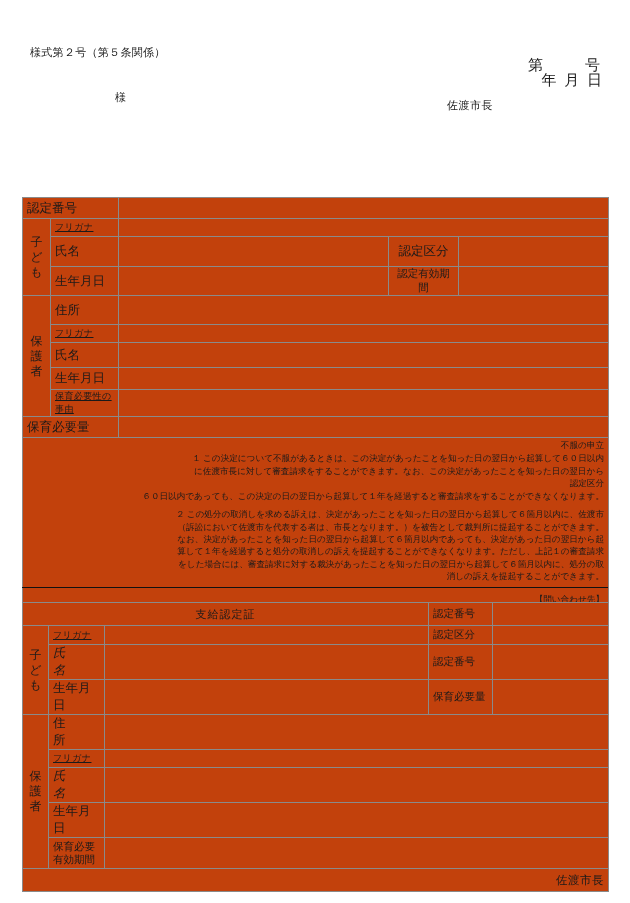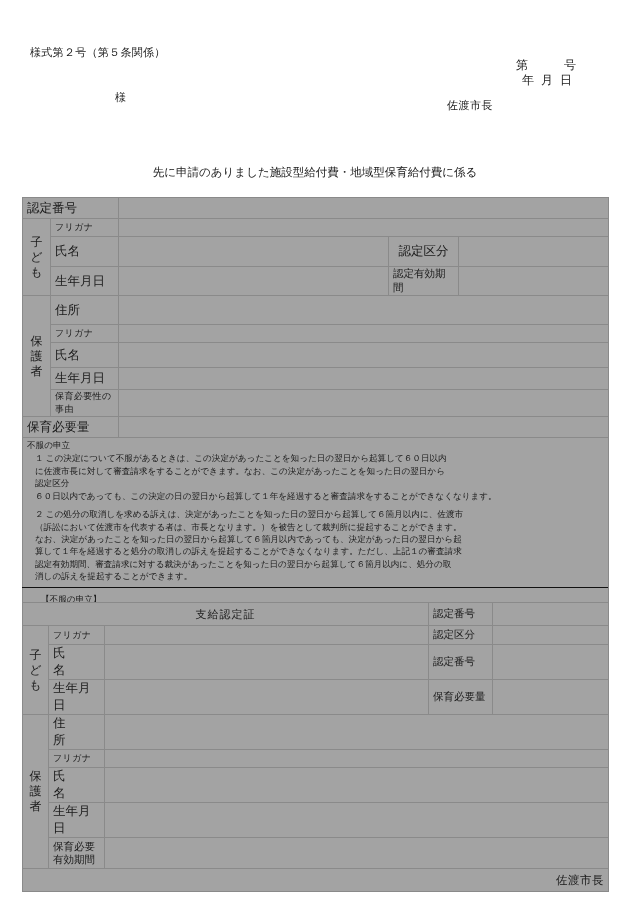--- a/index.html
+++ b/index.html
@@ -29,24 +29,24 @@
   .form-no {
     position: absolute;
     left: 30px;
     top: 45px;
     font-size: 11px;
     letter-spacing: 0.3px;
     white-space: nowrap;
   }
   .doc-number {
     position: absolute;
-    right: 50px;
+    right: 26px;
     top: 58px;
-    font-size: 12px;
-    text-align: center;
+    font-size: 15px;
+    text-align: right;
     line-height: 15px;
     white-space: nowrap;
   }
   .doc-number .num-line { letter-spacing: 4px; }
   .doc-number .date-line { letter-spacing: 2px; }
 
   .addressee {
     position: absolute;
     left: 115px;
     top: 90px;
@@ -88,24 +88,24 @@
   .tbl {
     position: absolute;
     border-collapse: collapse;
     table-layout: fixed;
     font-size: 11px;
   }
   .tbl td {
     border: 1px solid #8a8a8a;
     padding: 0 4px;
     vertical-align: middle;
-    background: #a3a3a3;
+    background: #c2410c;
   }
   .lbl { font-size: 12.5px; }
-  .lbl-sm { font-size: 9px; letter-spacing: 0.4px; }
+  .lbl-sm { font-size: 9px; letter-spacing: 0.4px; text-decoration: underline; }
   .lbl-md { font-size: 10.5px; }
   .vert-lbl {
     font-size: 12px;
     text-align: center;
     line-height: 15px;
     padding: 0;
     letter-spacing: 0;
   }
   .vert-lbl span { display: block; }
   .blank { background: #fff; }
@@ -115,21 +115,21 @@
 
   
   .appeal {
     font-size: 8.6px;
     line-height: 12.4px;
     padding: 4px 6px 6px 6px;
     vertical-align: top;
     text-align: left;
   }
   .appeal .ap-head { margin: 0 0 1px 0; }
-  .appeal p { margin: 0; }
+  .appeal p { margin: 0; text-align: right; }
   .appeal .ind { text-indent: 0; padding-left: 8px; }
   .appeal .ind2 { padding-left: 8px; }
   .appeal .gap { height: 6px; }
   .appeal .contact { padding-left: 14px; padding-top: 10px; }
 
   
   .cut-line {
     position: absolute;
     left: 22px;
     top: 587px;
@@ -138,21 +138,21 @@
     border-top: 1.6px solid #111;
   }
 
   
   #lower-table { left: 22px; top: 602px; width: 586px; }
   .cert-title {
     text-align: center;
     font-size: 11px;
     letter-spacing: 1px;
   }
-  .spaced { letter-spacing: 6px; }
+  .spaced { letter-spacing: 6px; font-style: italic; }
   .spaced-wide { letter-spacing: 14px; padding-left: 6px; }
   .sign-row {
     text-align: right;
     font-size: 11.5px;
     letter-spacing: 0.5px;
     padding-right: 12px;
   }
   .two-line { line-height: 13px; font-size: 10.5px; }
   .two-line span { display: block; }
 </style>
@@ -167,21 +167,20 @@
     <div class="num-line">第　　号</div>
     <div class="date-line">年 月 日</div>
   </div>
 
   <div class="addressee">様</div>
 
   <div class="issuer-top">佐渡市長</div>
 
 
   <div class="subtitle">
-    <div>先に申請のありました施設型給付費・地域型保育給付費に係る</div>
   </div>
 
   <table class="tbl" id="upper-table">
     <colgroup>
       <col style="width:28px">
       <col style="width:68px">
       <col style="width:270px">
       <col style="width:70px">
       <col style="width:150px">
     </colgroup>
@@ -205,21 +204,21 @@
       <tr>
         <td class="lbl" style="height:29px">氏名</td>
         <td class="blank"></td>
         <td class="lbl" style="text-align:center">認定区分</td>
         <td class="blank"></td>
       </tr>
 
       <tr>
         <td class="lbl" style="height:22px">生年月日</td>
         <td class="blank"></td>
-        <td class="lbl-md" style="text-align:left">認定有効期間</td>
+        <td class="lbl-md" style="text-align:center">認定有効期間</td>
         <td class="blank"></td>
       </tr>
 
       <tr>
         <td rowspan="5" class="vert-lbl">
           <span>保</span>
           <span>護</span>
           <span>者</span>
         </td>
         <td class="lbl" style="height:28px">住所</td>
@@ -256,23 +255,23 @@
           <p class="ap-head">不服の申立</p>
           <p class="ind">１ この決定について不服があるときは、この決定があったことを知った日の翌日から起算して６０日以内</p>
           <p class="ind">に佐渡市長に対して審査請求をすることができます。なお、この決定があったことを知った日の翌日から</p>
           <p class="ind">認定区分</p>
           <p class="ind">６０日以内であっても、この決定の日の翌日から起算して１年を経過すると審査請求をすることができなくなります。</p>
           <div class="gap"></div>
           <p class="ind2">２ この処分の取消しを求める訴えは、決定があったことを知った日の翌日から起算して６箇月以内に、佐渡市</p>
           <p class="ind2">（訴訟において佐渡市を代表する者は、市長となります。）を被告として裁判所に提起することができます。</p>
           <p class="ind2">なお、決定があったことを知った日の翌日から起算して６箇月以内であっても、決定があった日の翌日から起</p>
           <p class="ind2">算して１年を経過すると処分の取消しの訴えを提起することができなくなります。ただし、上記１の審査請求</p>
-          <p class="ind2">認定有効期間、審査請求に対する裁決があったことを知った日の翌日から起算して６箇月以内に、処分の取</p>
+          <p class="ind2">をした場合には、審査請求に対する裁決があったことを知った日の翌日から起算して６箇月以内に、処分の取</p>
           <p class="ind2">消しの訴えを提起することができます。</p>
-          <p class="contact">【不服の申立】</p>
+          <p class="contact">【問い合わせ先】</p>
         </td>
       </tr>
     </tbody>
   </table>
 
   <div class="cut-line"></div>
 
   <table class="tbl" id="lower-table">
     <colgroup>
       <col style="width:26px">

